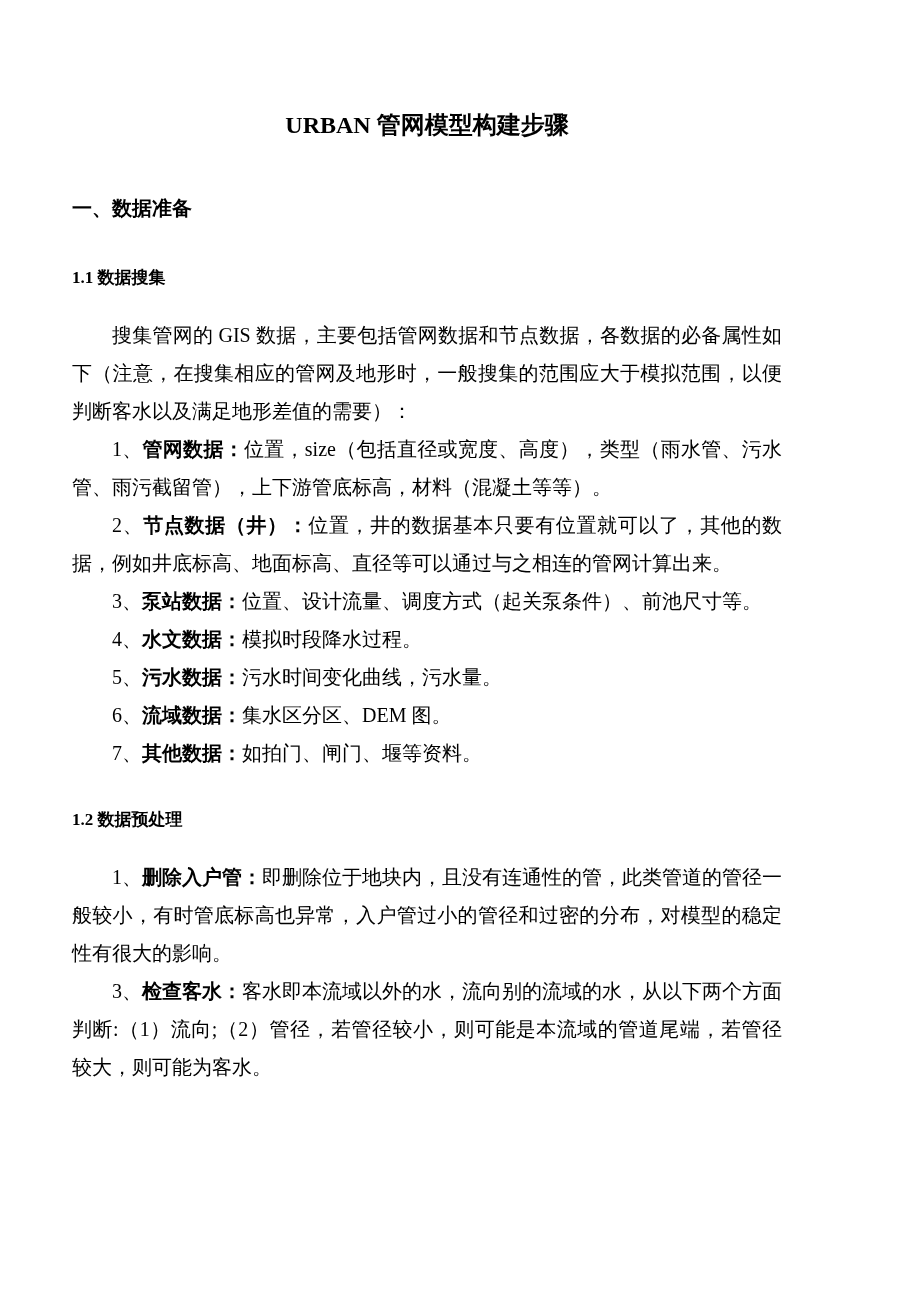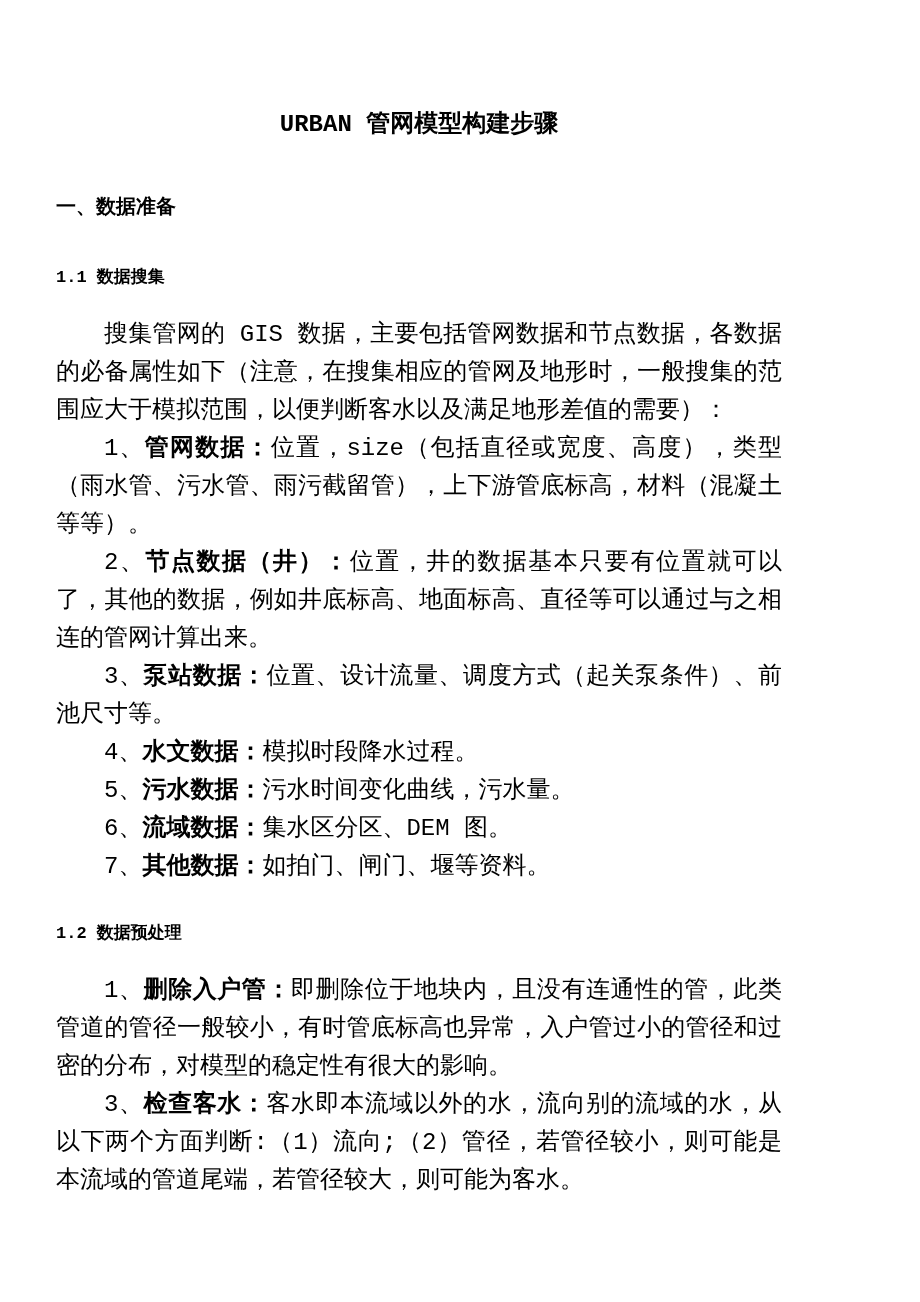--- a/index.html
+++ b/index.html
@@ -2,22 +2,22 @@
 <html><head>
 <meta charset="utf-8">
 <style>
   html, body { margin: 0; padding: 0; background: #ffffff; }
   .page {
     position: relative;
     width: 920px;
     height: 1302px;
     background: #ffffff;
     box-sizing: border-box;
-    padding: 108px 138px 40px 56px;
-    font-family: Liberation Mono, monospace;
+    padding: 108px 138px 40px 72px;
+    font-family: Liberation Serif, serif;
     color: #000000;
     overflow: hidden;
   }
   .doc-title {
     font-size: 24px;
     font-weight: bold;
     text-align: center;
     line-height: 34px;
     margin: 0 0 50px 0;
   }
@@ -28,21 +28,21 @@
     margin: 0 0 40px 0;
   }
   .sub-heading {
     font-size: 17px;
     font-weight: bold;
     line-height: 28px;
     margin: 0 0 24px 0;
   }
   .sub-heading.spaced { margin-top: 34px; }
   p.body {
-    font-size: 24px;
+    font-size: 20px;
     line-height: 38px;
     margin: 0;
     text-align: justify;
     text-justify: inter-ideograph;
     text-indent: 2em;
   }
   .term { font-weight: bold; }
 </style>
 </head>
 <body>

